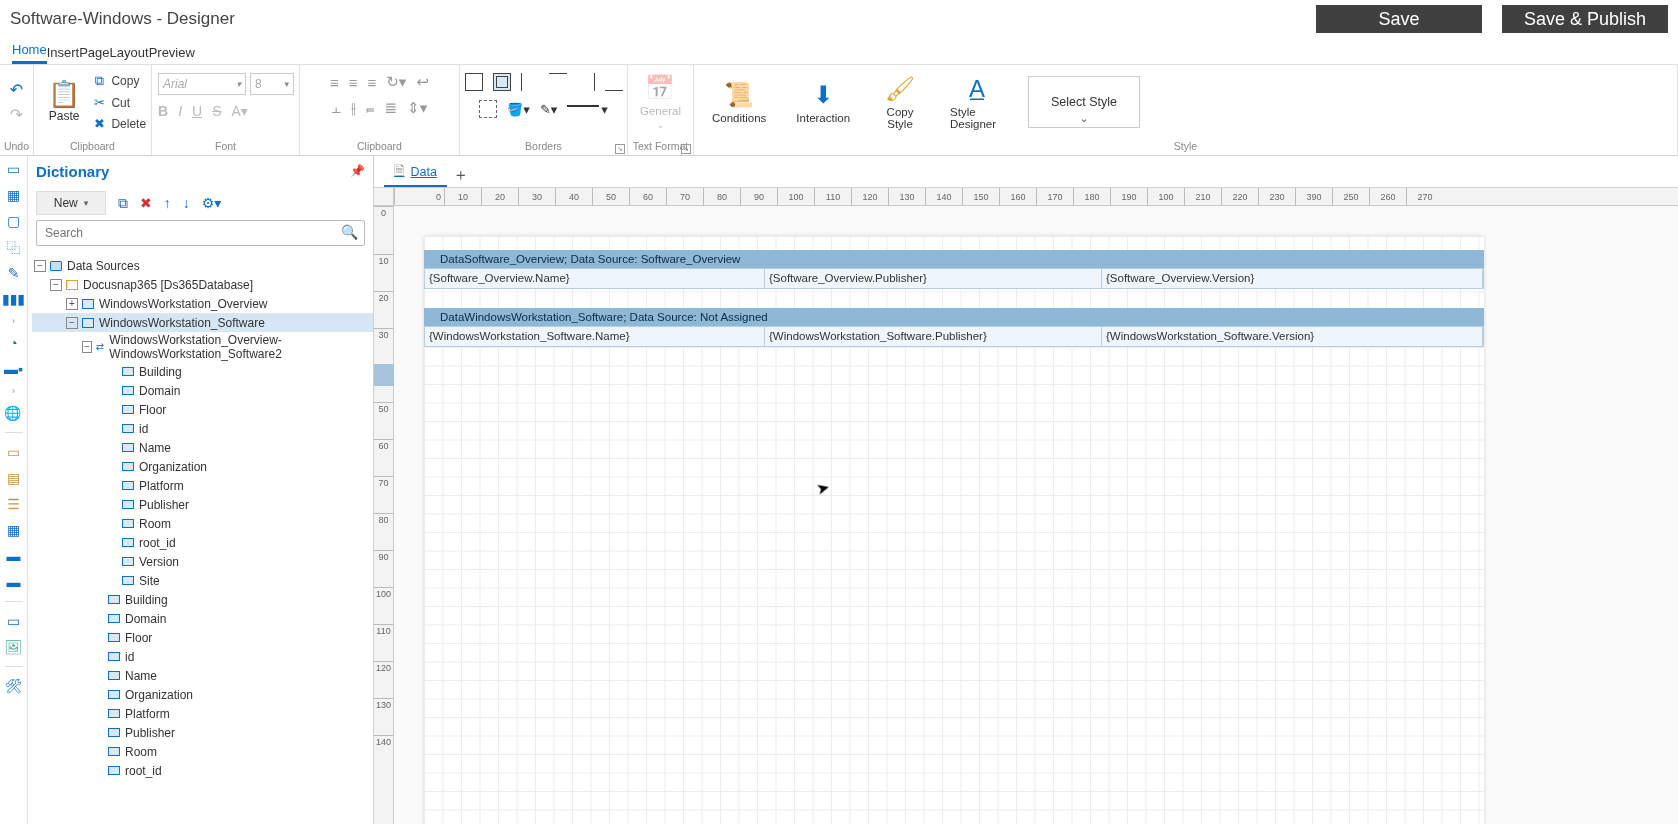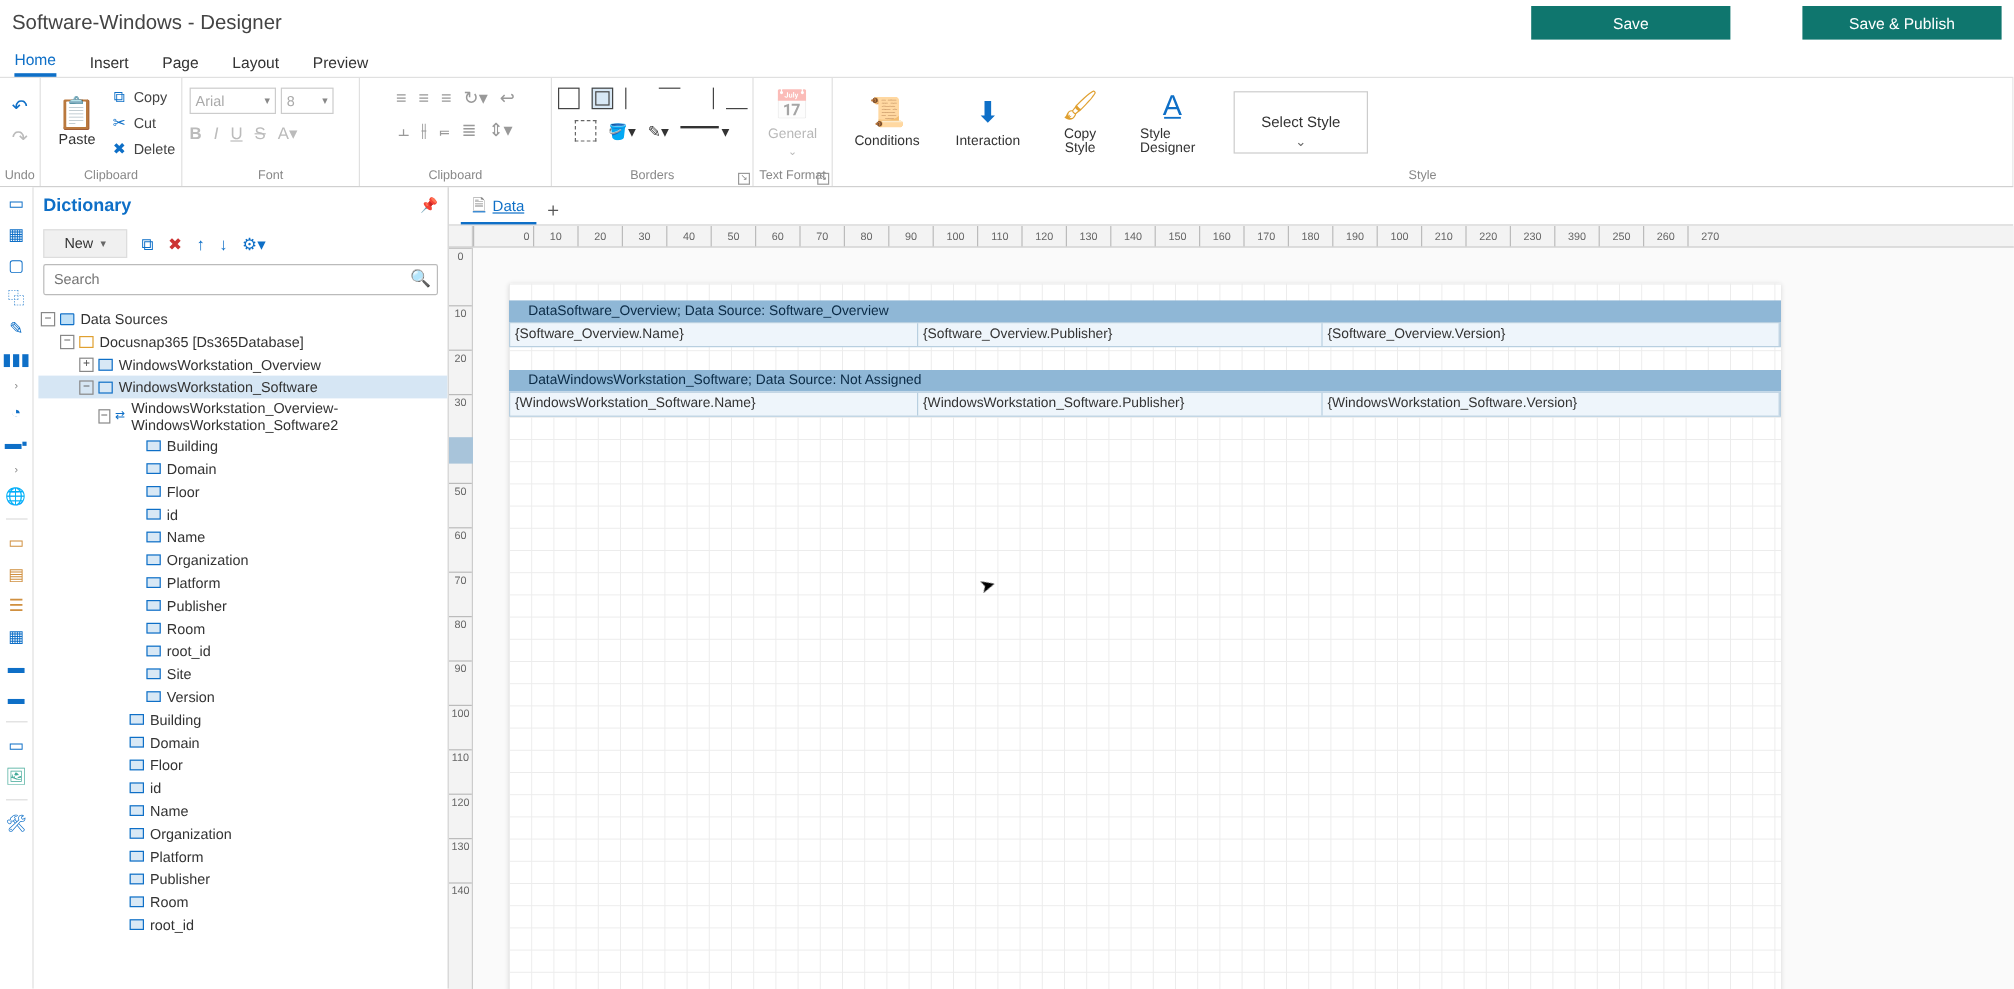--- a/index.html
+++ b/index.html
@@ -2,24 +2,24 @@
 <html><head>
 <meta charset="utf-8">
 <style>
 * { margin:0; padding:0; box-sizing:border-box; font-family:"Segoe UI",Arial,sans-serif; }
 body { background:#fff; font-size:12px; color:#333; overflow:hidden; width:1678px; height:824px; position:relative; }
 
 
 .title-bar { height:38px; display:flex; align-items:center; padding:0 10px; justify-content:space-between;gap:16px; }
 .title-bar .title { font-size:17px; color:#444; font-weight:400; }
 .title-bar .buttons { display:flex; gap:20px; }
-.title-bar button { width:166px; height:28px; background:#0f766e; color:#fff; border:none; font-size:13px; cursor:pointer;margin-left:40px; }
-
-
-.tab-strip { height:26px; display:flex; align-items:flex-end; padding-left:12px; gap:28px; border-bottom:0; }
+.title-bar button { width:166px; height:28px; background:#404040; color:#fff; border:none; font-size:18px; cursor:pointer; }
+
+
+.tab-strip { height:26px; display:flex; align-items:flex-end; padding-left:12px; border-bottom:0; }
 .tab-strip .tab { font-size:13px; color:#333; padding-bottom:4px; cursor:pointer; }
 .tab-strip .tab.active { color:#0e6fc7; border-bottom:3px solid #0e6fc7; font-weight:500; }
 
 
 .ribbon { height:92px; border-top:1px solid #e0e0e0; border-bottom:1px solid #d0d0d0; display:flex; }
 .ribbon-group { border-right:1px solid #e0e0e0; display:flex; flex-direction:column; justify-content:space-between; }
 .ribbon-group .body { flex:1; display:flex; align-items:center; padding:4px 6px; gap:4px; }
 .ribbon-group .label { font-size:10.5px; color:#888; text-align:center; height:16px; line-height:14px; position:relative; }
 .ribbon-group .dlg-launcher { position:absolute; right:2px; bottom:1px; width:10px; height:10px; border:1px solid #999; font-size:7px; line-height:7px; text-align:center; color:#888; cursor:pointer; }
 
@@ -32,21 +32,21 @@
 .paste-btn { display:flex; flex-direction:column; align-items:center; gap:2px; cursor:pointer; padding:2px 8px; }
 .paste-btn .glyph { font-size:26px; color:#e0a030; line-height:1; }
 .mini-list { display:flex; flex-direction:column; gap:6px; }
 .mini-item { display:flex; align-items:center; gap:5px; color:#444; font-size:12px; cursor:pointer; }
 .mini-item .ic { color:#0e6fc7; font-size:13px; width:14px; text-align:center; }
 
 .font-group { width:148px; }
 .font-group .body { flex-direction:column; gap:8px; align-items:flex-start; padding:8px 6px; }
 .combo { border:1px solid #ccc; height:22px; display:flex; align-items:center; padding:0 4px; font-size:12px; color:#aaa; background:#fff; position:relative; cursor:pointer; }
 .combo::after { content:"▾"; position:absolute; right:4px; font-size:9px; color:#888; }
-.font-name { width:72px; }
+.font-name { width:88px;font-style:italic; }
 .font-size { width:44px; }
 .font-row { display:flex; gap:10px; color:#bbb; font-size:14px; align-items:center; }
 .font-row span { cursor:pointer; }
 
 .align-group { width:160px; }
 .align-group .body { flex-direction:column; gap:8px; padding:8px 6px; }
 .align-row { display:flex; gap:10px; align-items:center; color:#999; font-size:15px; }
 .align-row span { cursor:pointer; }
 
 .borders-group { width:168px; }
@@ -437,28 +437,28 @@
             <span class="node-ic">
               <span class="ic-fld"></span>
             </span>
             <span>root_id</span>
           </div>
           <div class="tree-row" style="padding-left: 74px;">
             <span class="exp blank"></span>
             <span class="node-ic">
               <span class="ic-fld"></span>
             </span>
+            <span>Version</span>
+          </div>
+          <div class="tree-row" style="padding-left: 74px;">
+            <span class="exp blank"></span>
+            <span class="node-ic">
+              <span class="ic-fld"></span>
+            </span>
             <span>Site</span>
-          </div>
-          <div class="tree-row" style="padding-left: 74px;">
-            <span class="exp blank"></span>
-            <span class="node-ic">
-              <span class="ic-fld"></span>
-            </span>
-            <span>Version</span>
           </div>
         </div>
       <div id="fields2-container">
           <div class="tree-row" style="padding-left: 60px;">
             <span class="exp blank"></span>
             <span class="node-ic">
               <span class="ic-fld"></span>
             </span>
             <span>Building</span>
           </div>

